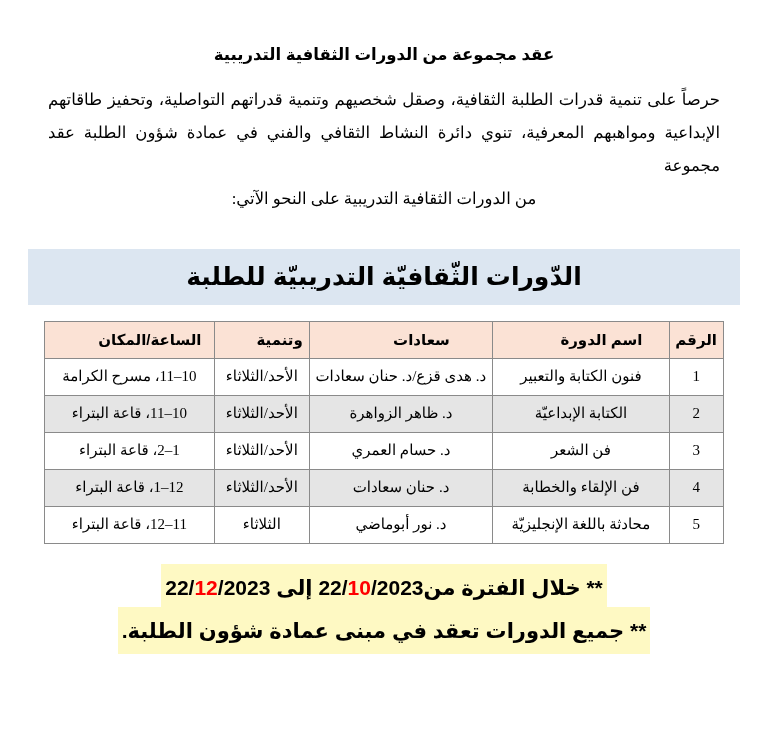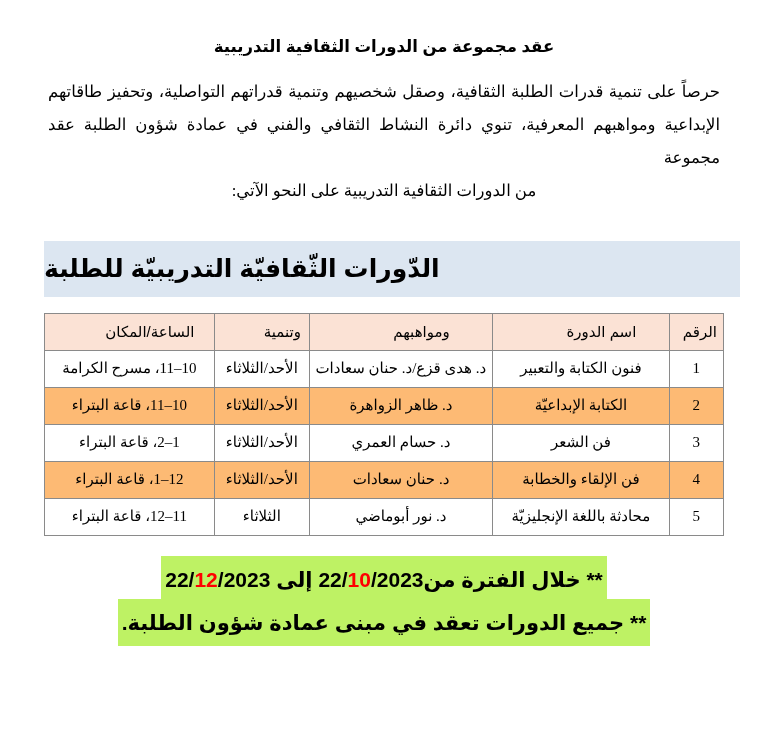--- a/index.html
+++ b/index.html
@@ -26,21 +26,21 @@
 
   
   .intro {
     padding: 30px 30px 0 30px;
   }
   .doc-title {
     text-align: center;
     font-weight: bold;
     font-size: 16.5px;
     line-height: 1.5;
-    margin: 4px 0 10px 0;
+    margin: 12px 0 10px 0;
     font-family: "Liberation Sans", "DejaVu Sans", sans-serif;
   }
   .intro-paragraph {
     text-align: justify;
     text-align-last: center;
     font-size: 16.5px;
     line-height: 2.0;
     margin: 16px;
     padding: 0 2px;
   }
@@ -49,23 +49,23 @@
     text-align: justify;
     text-align-last: justify;
   }
   .intro-paragraph .line.last {
     text-align: left;
     text-align-last: center;
   }
 
   
   .banner {
-    margin: 34px 28px 0 44px;
+    margin: 34px 28px 0 28px;
     background: #dce6f1;
-    text-align: left;
+    text-align: center;
     padding: 13px 0 14px 0;
     font-family: "Liberation Sans", "DejaVu Sans", sans-serif;
     font-weight: bold;
     font-size: 25px;
     letter-spacing: 0.2px;
   }
 
   
   .table-wrap {
     margin: 16px 44px 0 44px;
@@ -80,28 +80,28 @@
   table.courses td {
     border: 1px solid #8a8a8a;
     padding: 5px 6px;
     text-align: center;
     vertical-align: middle;
     line-height: 1.4;
     white-space: nowrap;
   }
   table.courses thead th {
     background: #fbe2d5;
-    font-weight: normal;
+    font-weight: bold;
     font-family: "Liberation Sans", "DejaVu Sans", sans-serif;
     font-size: 15px;
     height: 26px;
     padding-left: 47px;
   }
   table.courses tbody tr.alt td {
-    background: #fdba74;
+    background: #e5e5e5;
   }
   table.courses tbody td {
     height: 26px;
   }
   col.c-num   { width: 8%; }
   col.c-name  { width: 26%; }
   col.c-doc   { width: 27%; }
   col.c-day   { width: 14%; }
   col.c-time  { width: 25%; }
 
@@ -114,21 +114,21 @@
     font-family: "Liberation Sans", "DejaVu Sans", sans-serif;
     font-weight: bold;
     font-size: 21px;
     line-height: 1.75;
   }
   .notes .note {
     display: block;
     margin: 0 0 6px 0;
   }
   .notes .note .hl {
-    background: #bef264;
+    background: #fef9c3;
     padding: 12px 4px;
   }
   .red { color: #ff0000; }
 
   
   .signature {
     margin: 44px 0 0 0;
     text-align: center;
     font-size: 16px;
     line-height: 2.0;
@@ -162,21 +162,21 @@
         <col class="c-num">
         <col class="c-name">
         <col class="c-doc">
         <col class="c-day">
         <col class="c-time">
       </colgroup>
       <thead>
         <tr>
           <th>الرقم</th>
           <th>اسم الدورة</th>
-          <th>ومواهبهم</th>
+          <th>سعادات</th>
           <th>وتنمية</th>
           <th>الساعة/المكان</th>
         </tr>
       </thead>
       <tbody>
         <tr>
           <td class="num-cell">1</td>
           <td>فنون الكتابة والتعبير</td>
           <td>د. هدى قزع/د. حنان سعادات</td>
           <td>الأحد/الثلاثاء</td>

